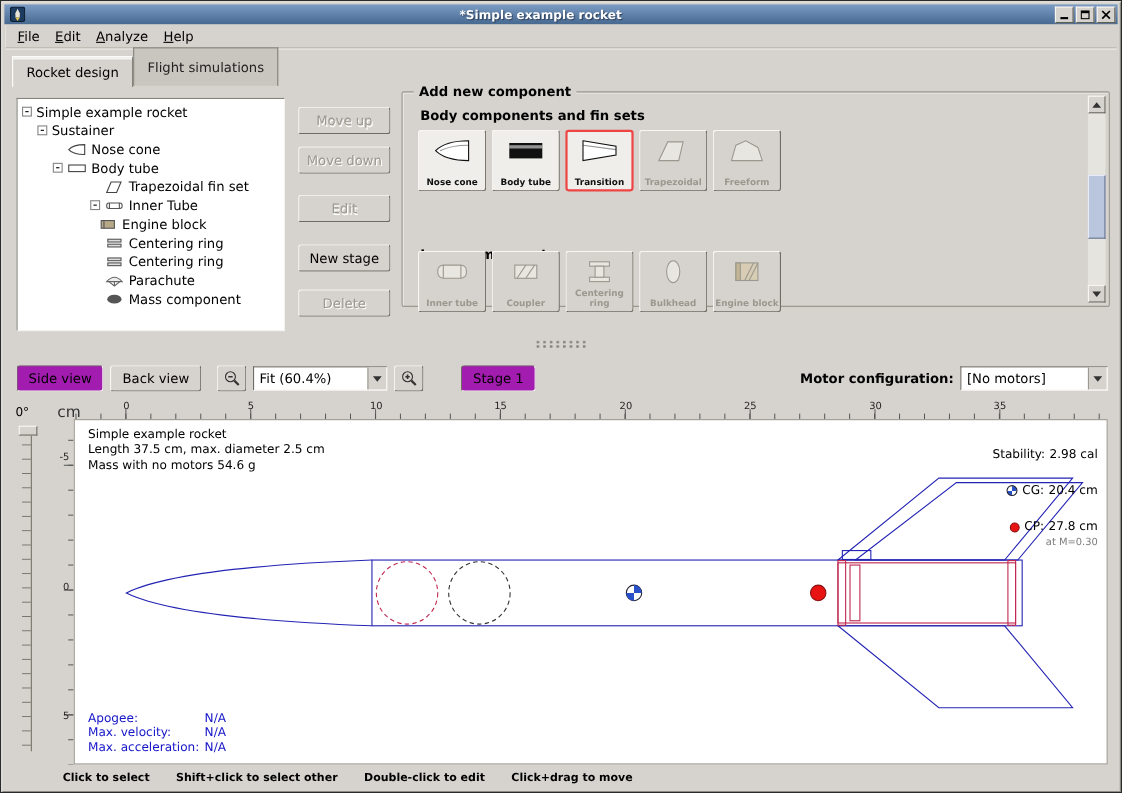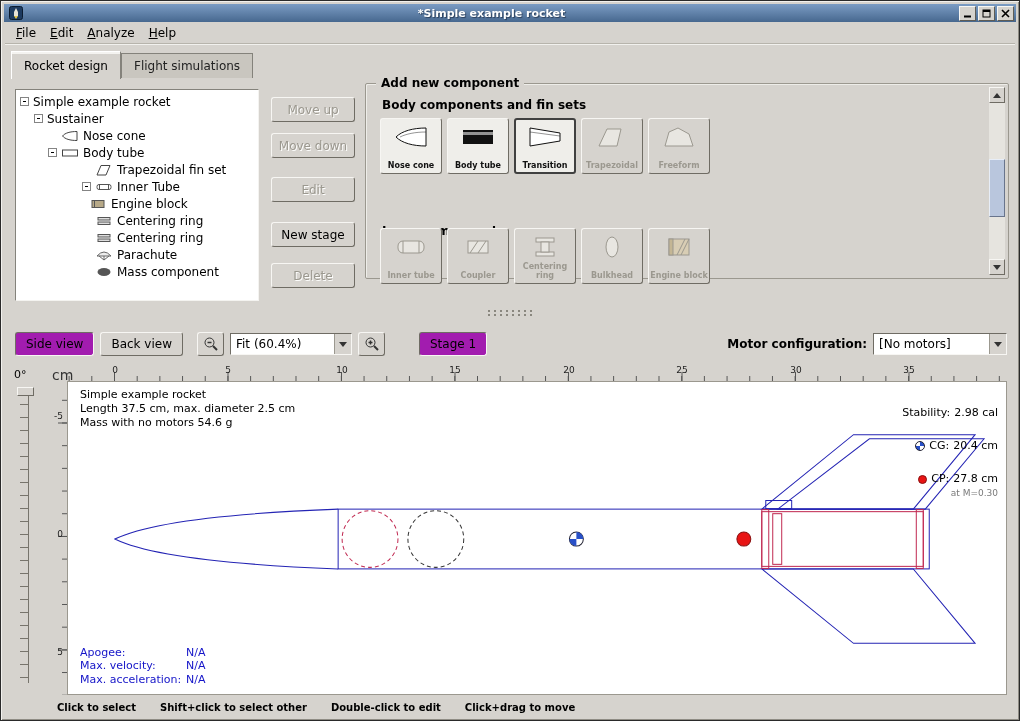--- a/index.html
+++ b/index.html
@@ -24,21 +24,21 @@
   .menubar { position:absolute; top:21px; left:4px; right:4px; height:22px; display:flex; align-items:center;
              border-bottom:1px solid #b7b4ac; box-shadow:0 1px 0 #f2f1ee; padding-left:4px; }
   .menu-item { padding:3px 7px; cursor:default; }
   .mn-first { text-decoration:underline; }
 
   
   .tabs { position:absolute; top:48px; left:10px; height:29px; display:flex; align-items:flex-end; z-index:2; }
   .tab { padding:0 12px; border:1px solid #84827b; border-bottom:none; display:flex; align-items:center; }
   .tab.active { height:28px; background:#d6d3ce; border-color:#fff #84827b #d6d3ce #fff;
                 box-shadow: inset 0 2px 0 #f4f3f0; position:relative; top:1px; }
-  .tab.inactive { height:25px; background:#c9c6bf; color:#222; }
+  .tab.inactive { height:35px; background:#c9c6bf; color:#222; }
 
   
   .tree-panel { position:absolute; left:14px; top:88px; width:244px; height:212px; background:#fff;
                 border:1px solid; border-color:#84827b #f4f3f0 #f4f3f0 #84827b; padding:3px 0; overflow:hidden; }
   .trow { display:flex; align-items:center; height:17px; white-space:nowrap; }
   .lvl0{ padding-left:4px; } .lvl1{ padding-left:18px; } .lvl2{ padding-left:32px; }
   .lvl3{ padding-left:66px; } .lvl4{ padding-left:60px; }
   .expander { width:9px; height:9px; border:1px solid #848484; background:#fff; position:relative;
               margin-right:4px; flex:none; }
   .expander::before { content:""; position:absolute; left:2px; top:3px; width:3px; height:1px; background:#000; }
@@ -58,21 +58,21 @@
   .gtitle { position:absolute; top:-8px; left:10px; background:#d6d3ce; padding:0 5px;
             font-weight:bold; font-size:12px; }
   .section-label { position:absolute; left:16px; font-weight:bold; font-size:12px; }
   .crow { position:absolute; left:14px; display:flex; gap:5px; }
   .cbtn { width:62px; height:56px; border-radius:3px; border:1px solid;
           border-color:#f7f6f3 #6f6c64 #6f6c64 #f7f6f3; background:#efeeea; color:#111;
           display:flex; flex-direction:column; align-items:center; justify-content:space-between;
           padding:5px 1px 3px; }
   .cbtn .clab { font-size:8px; font-weight:bold; line-height:9px; text-align:center; }
   .cbtn.disabled { background:#d6d3ce; color:#9b988f; }
-  .cbtn.selected { border:2px solid #404040; padding:4px 0 2px; }
+  .cbtn.selected { border:2px solid #ef4444; padding:4px 0 2px; }
   .cicon { width:36px; height:26px; }
 
   
   .vscroll { position:absolute; right:3px; top:3px; bottom:3px; width:16px; background:#e6e4df; }
   .sb-btn { position:absolute; left:0; width:16px; height:16px; background:#d6d3ce;
             border:1px solid; border-color:#f7f6f3 #6f6c64 #6f6c64 #f7f6f3;
             display:flex; align-items:center; justify-content:center; }
   .sb-up { top:0; } .sb-down { bottom:0; }
   .tri-up { width:0; height:0; border:4px solid transparent; border-bottom:5px solid #333; margin-top:-4px; }
   .tri-dn { width:0; height:0; border:4px solid transparent; border-top:5px solid #333; margin-bottom:-4px; }

